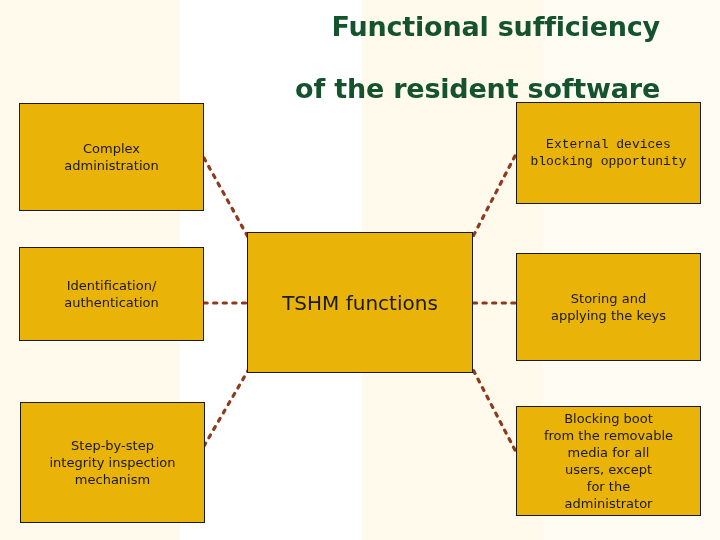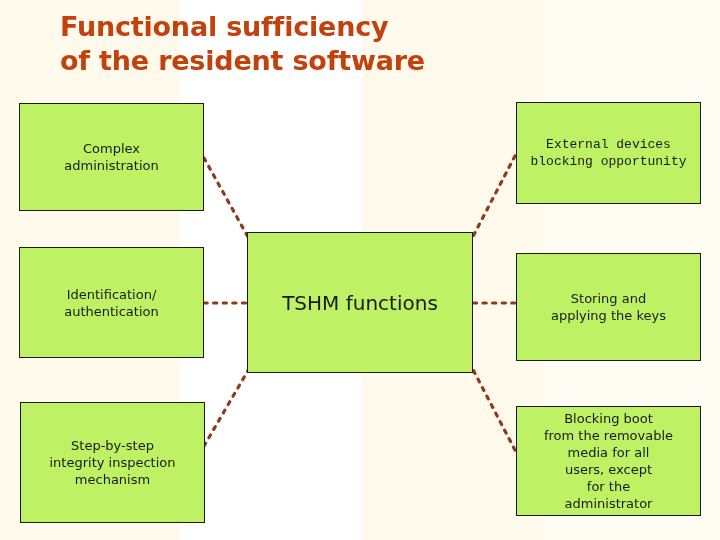--- a/index.html
+++ b/index.html
@@ -30,65 +30,65 @@
   .band-b { left: 180px; width: 182px; background: #ffffff; }
   .band-c { left: 362px; width: 180px; background: #fffaeb; }
   .band-d { left: 542px; width: 178px; background: #fffcf3; }
 
   
   .title {
     position: absolute;
     left: 60px;
     top: 10px;
     width: 600px;
-    text-align: left;
-    color: #c2410c;
+    text-align: right;
+    color: #14532d;
     font-family: "DejaVu Sans", sans-serif;
     font-weight: bold;
     font-size: 27px;
     line-height: 34px;
     letter-spacing: -0.2px;
   }
   .title .ln1 { display: block; white-space: pre; }
-  .title .ln2 { display: block; }
+  .title .ln2 { display: block; margin-top: 28px; }
 
   
   #connectors {
     position: absolute;
     left: 0;
     top: 0;
     width: 720px;
     height: 540px;
   }
 
   
   .box {
     position: absolute;
-    background: #bef264;
+    background: #eab308;
     border: 1.6px solid #1a1a1a;
     box-sizing: border-box;
     display: flex;
     align-items: center;
     justify-content: center;
     text-align: center;
     color: #1a1a1a;
     font-family: "DejaVu Sans", sans-serif;
     font-size: 13px;
     line-height: 17px;
     white-space: pre-line;
     padding: 2px 6px;
   }
   .box.center {
     font-size: 20px;
     line-height: 20px;
   }
 
   #box-complex-administration { left: 19px;  top: 103px; width: 185px; height: 108px; }
   #box-external-devices       { left: 516px; top: 102px; width: 185px; height: 102px; font-family: Liberation Mono, monospace; }
-  #box-identification         { left: 19px;  top: 247px; width: 185px; height: 111px; }
+  #box-identification         { left: 19px;  top: 247px; width: 185px; height: 94px; }
   #box-tshm-functions         { left: 247px; top: 232px; width: 226px; height: 141px; }
   #box-storing-keys           { left: 516px; top: 253px; width: 185px; height: 108px; }
   #box-step-by-step           { left: 20px;  top: 402px; width: 185px; height: 121px; }
   #box-blocking-boot          { left: 516px; top: 406px; width: 185px; height: 110px; }
 </style>
 </head>
 <body>
 
 <div id="slide">
 

